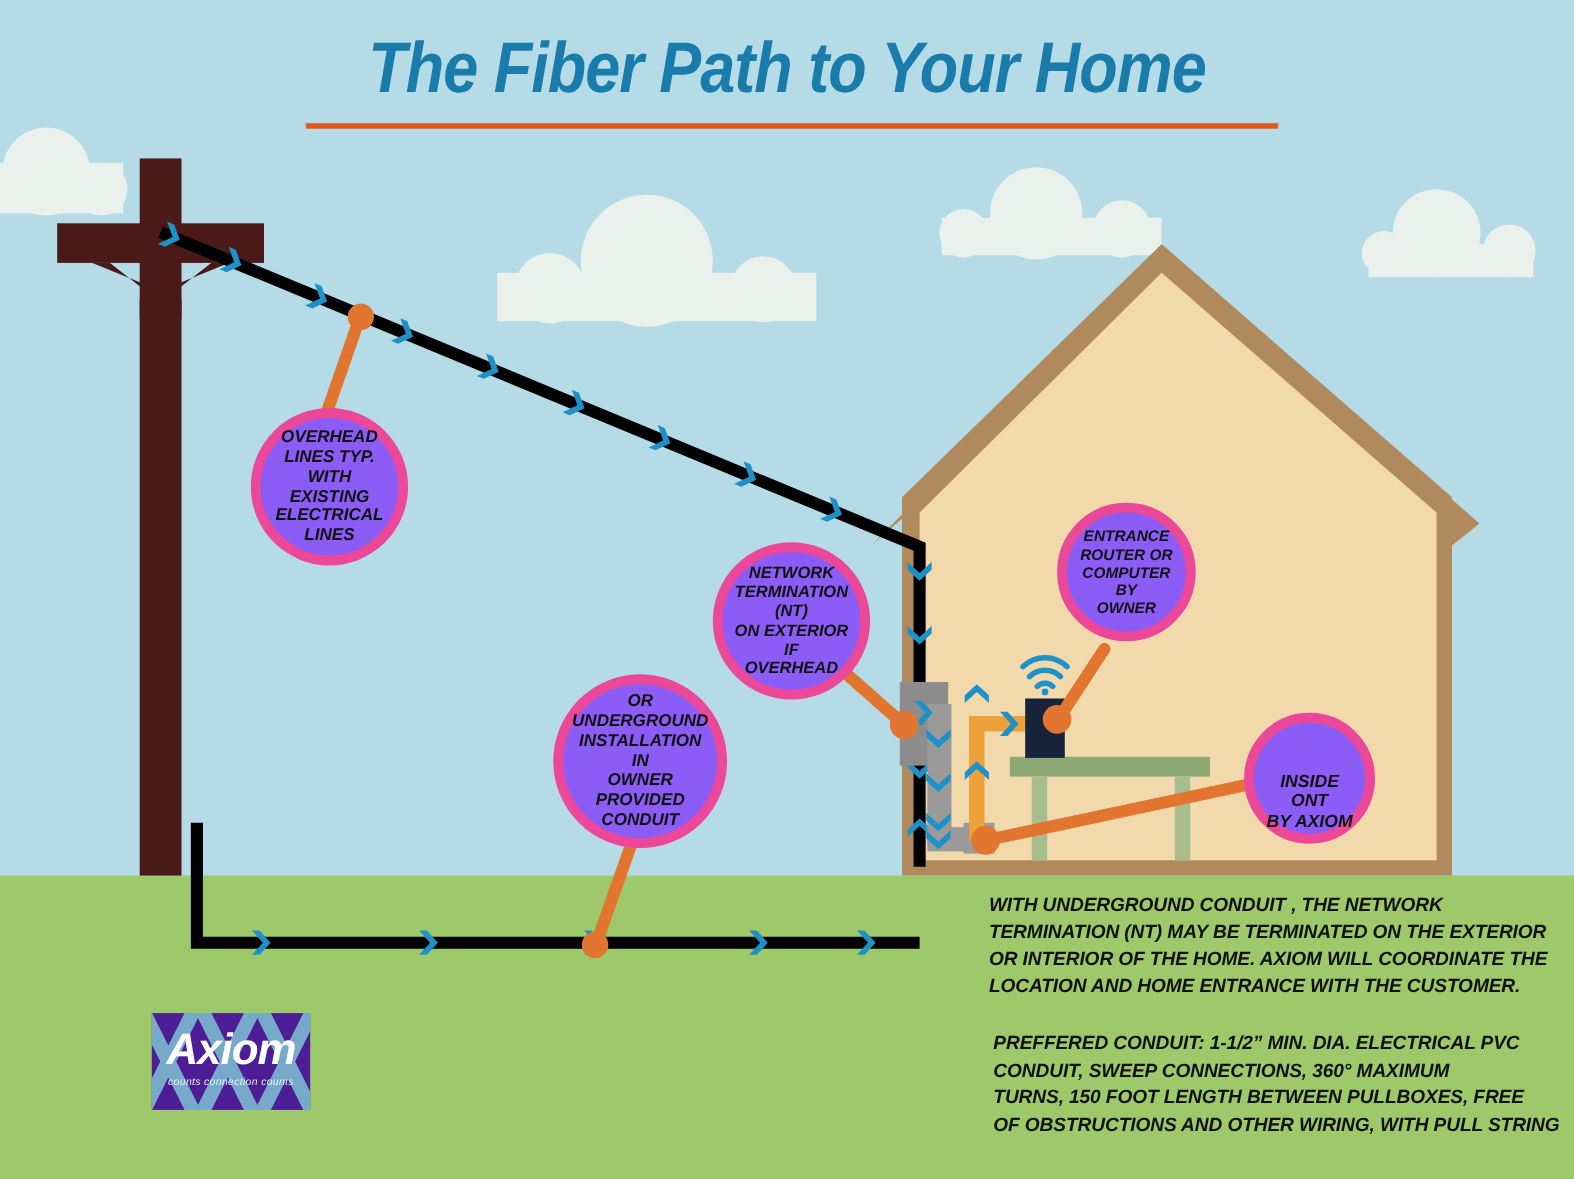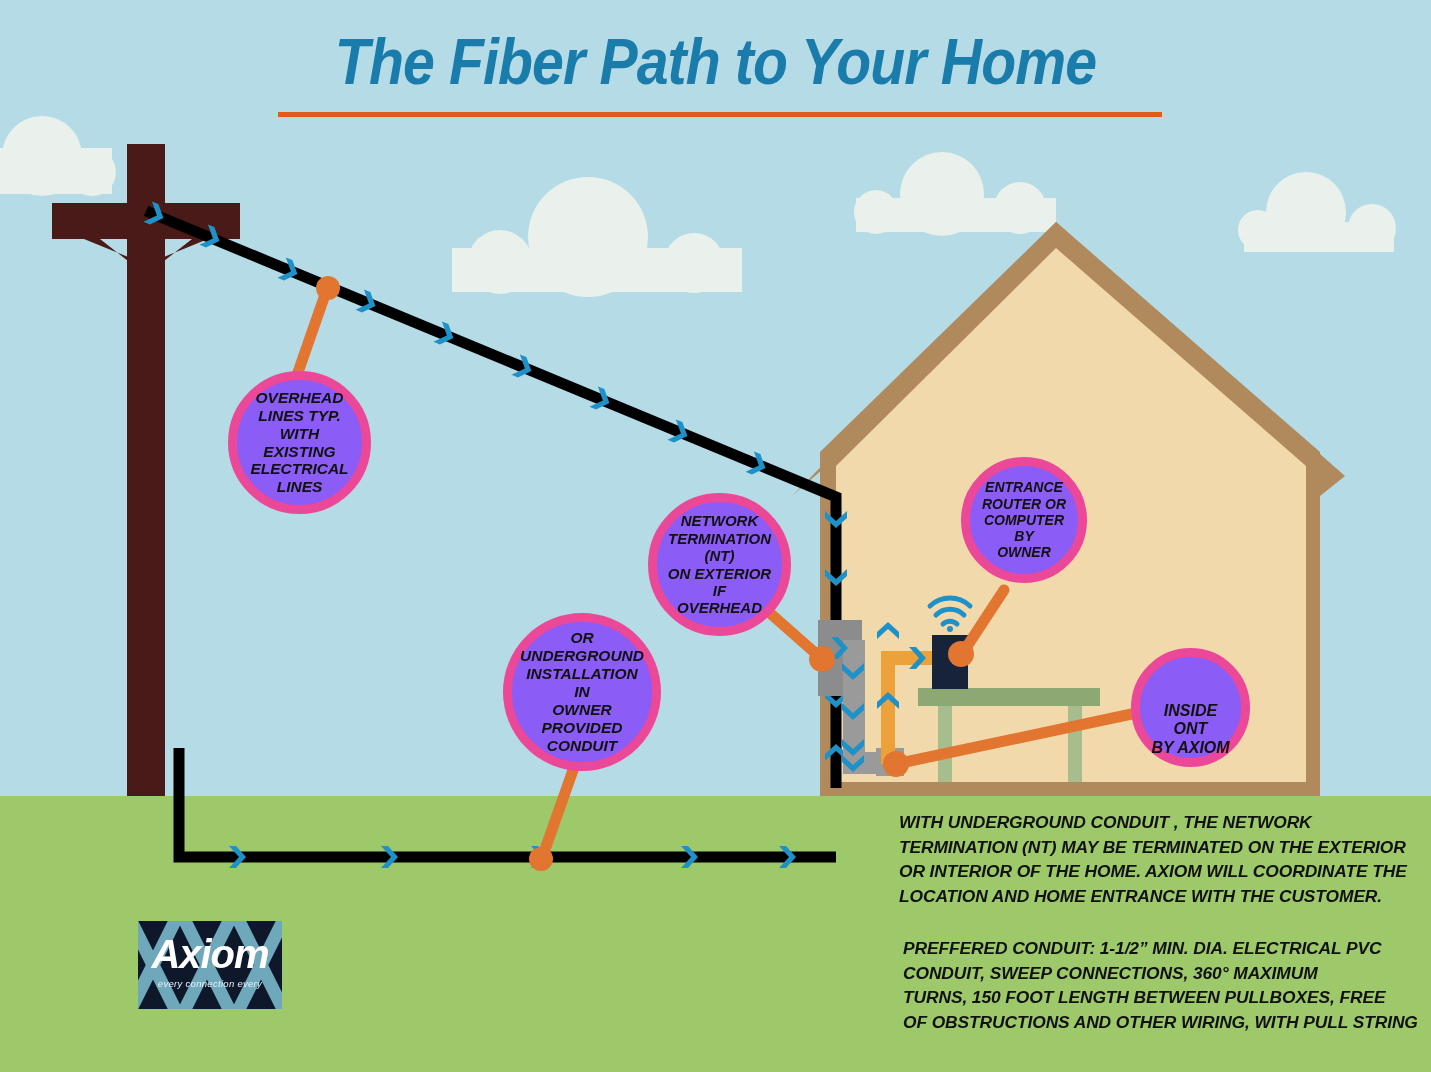--- a/index.html
+++ b/index.html
@@ -45,21 +45,21 @@
     font-weight:bold;color:#111;
     font-size:17.4px;line-height:1.42;
     letter-spacing:-0.1px;
     white-space:pre-line;
     z-index:6;
   }
 
   
   .logo{
     position:absolute;left:138px;top:921px;width:144px;height:88px;
-    background:#0f172a;overflow:hidden;z-index:6;
+    background:#4c1d95;overflow:hidden;z-index:6;
   }
   .logo .xpat{position:absolute;left:0;top:0;}
   .logo .brand{
     position:absolute;left:0;top:13px;width:144px;text-align:center;
     font-size:40px;font-weight:bold;color:#ffffff;letter-spacing:-1px;
     line-height:1;
   }
   .logo .tag{
     position:absolute;left:0;top:57px;width:144px;text-align:center;
     font-size:9.5px;color:#e4f3f7;letter-spacing:.3px;
@@ -296,16 +296,16 @@
 
   <div class="logo">
     <svg class="xpat" width="144" height="88" viewBox="0 0 144 88">
       <g stroke="#7fc2d4" stroke-width="13" fill="none" opacity="0.85">
         <path d="M -10,-6 L 40,94 M 40,-6 L -10,94"></path>
         <path d="M 44,-6 L 94,94 M 94,-6 L 44,94"></path>
         <path d="M 98,-6 L 148,94 M 148,-6 L 98,94"></path>
       </g>
     </svg>
     <div class="brand">Axiom</div>
-    <div class="tag">every connection every</div>
+    <div class="tag">counts connection counts</div>
   </div>
 
 </div>
 
 </body></html>

